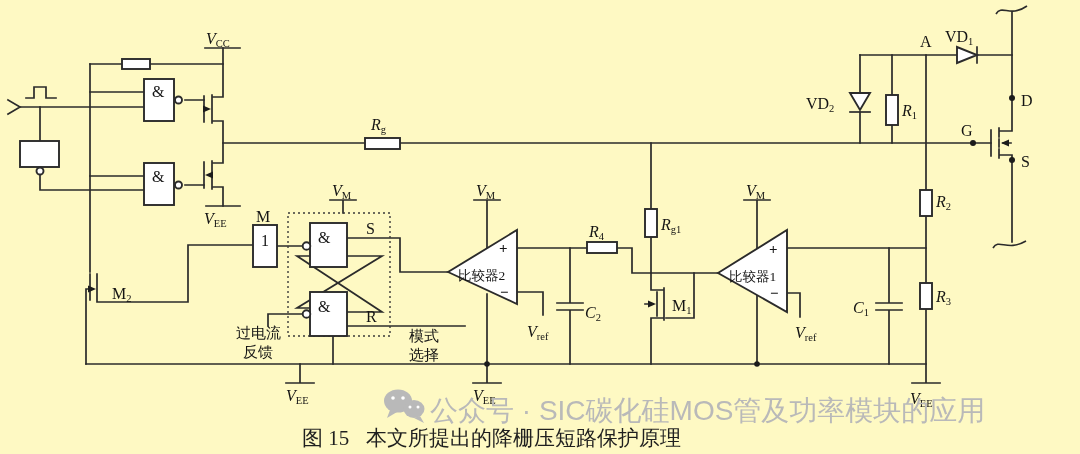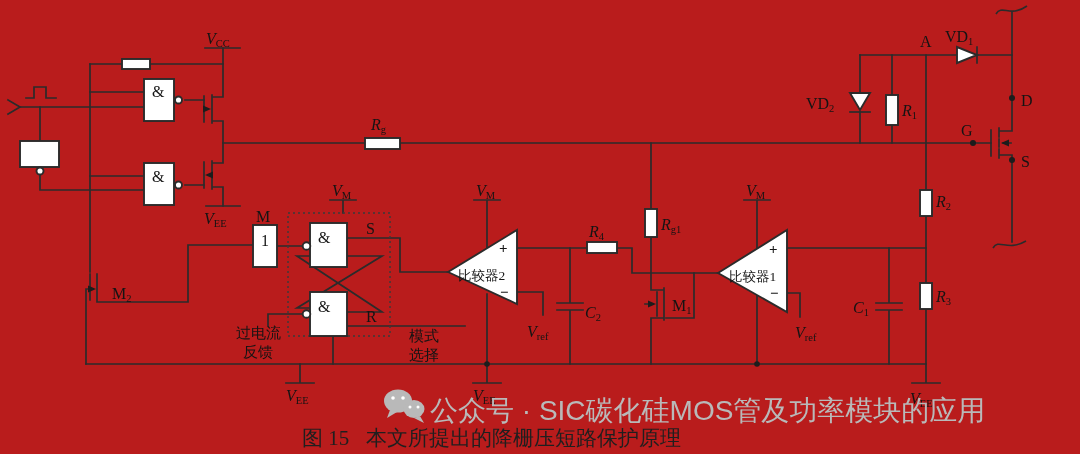--- a/index.html
+++ b/index.html
@@ -1,16 +1,16 @@
 <!DOCTYPE html>
 <html><head>
 <meta charset="utf-8">
 <style>
   html,body{margin:0;padding:0;background:#ffffff;}
-  .stage{position:relative;width:1080px;height:454px;background:#b91c1c;overflow:hidden;
+  .stage{position:relative;width:1080px;height:454px;background:#fef9c3;overflow:hidden;
          font-family:"Liberation Serif","DejaVu Serif",serif;}
   svg{position:absolute;left:0;top:0;}
   .wire{stroke:#2b2b2b;stroke-width:1.7;fill:none;stroke-linecap:square;}
   .thin{stroke:#2b2b2b;stroke-width:1.6;fill:none;}
   .boxel{stroke:#2b2b2b;stroke-width:1.9;fill:#fff;}
   .dottedbox{stroke:#3a3a3a;stroke-width:1.4;fill:none;stroke-dasharray:2 3;}
   .dotj{fill:#1c1c1c;stroke:none;}
   .arrowh{fill:#1c1c1c;stroke:none;}
   text{fill:#141414;}
   .var{font-style:italic;font-size:16px;}

